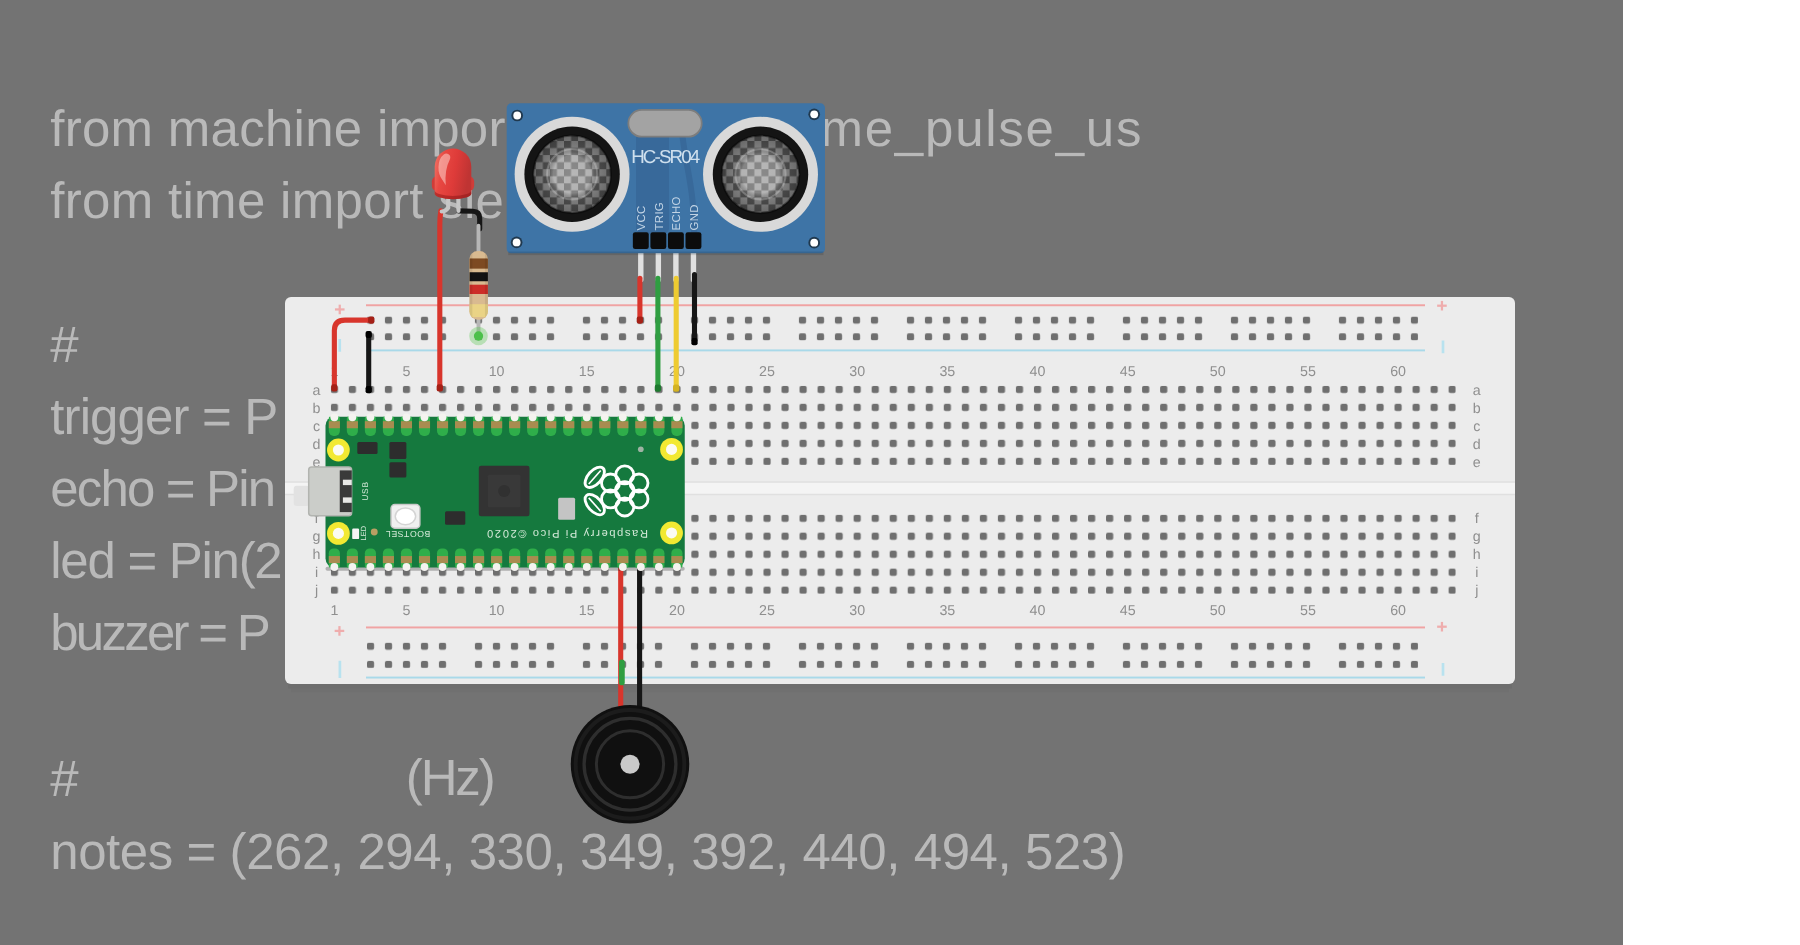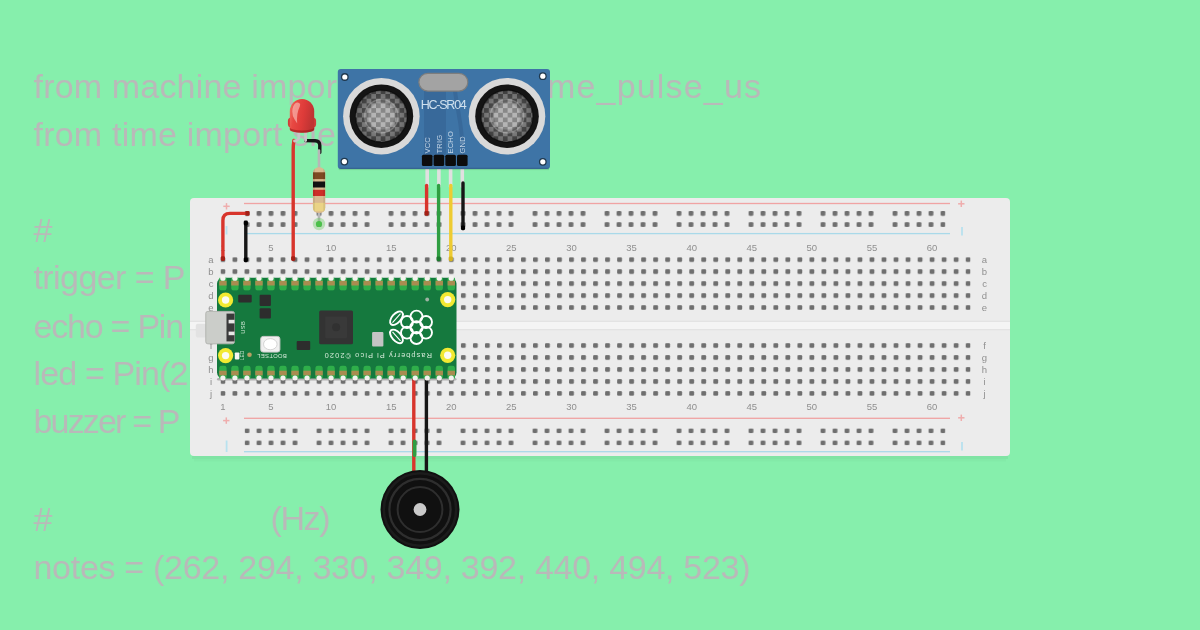--- a/index.html
+++ b/index.html
@@ -1,14 +1,14 @@
 <!DOCTYPE html>
 <html><head><meta charset="utf-8"><style>
 html,body{margin:0;padding:0;background:#fff;}
-#c{position:relative;width:1200px;height:630px;overflow:hidden;background:#86efac;}
+#c{position:relative;width:1082px;height:630px;overflow:hidden;background:#737373;}
 svg{position:absolute;left:0;top:0;}
 text{font-family:"Liberation Sans",sans-serif;}
 </style></head>
 <body>
 <div id="c">
 <svg width="1200" height="630" viewBox="0 0 1200 630">
 <defs>
 <pattern id="mainholesA" patternUnits="userSpaceOnUse" x="220.5" y="257.20000000000005" width="12.02" height="12">
   <rect x="0" y="0" width="4.8" height="4.8" rx="1.2" fill="#6f6f6f"></rect>
 </pattern>

